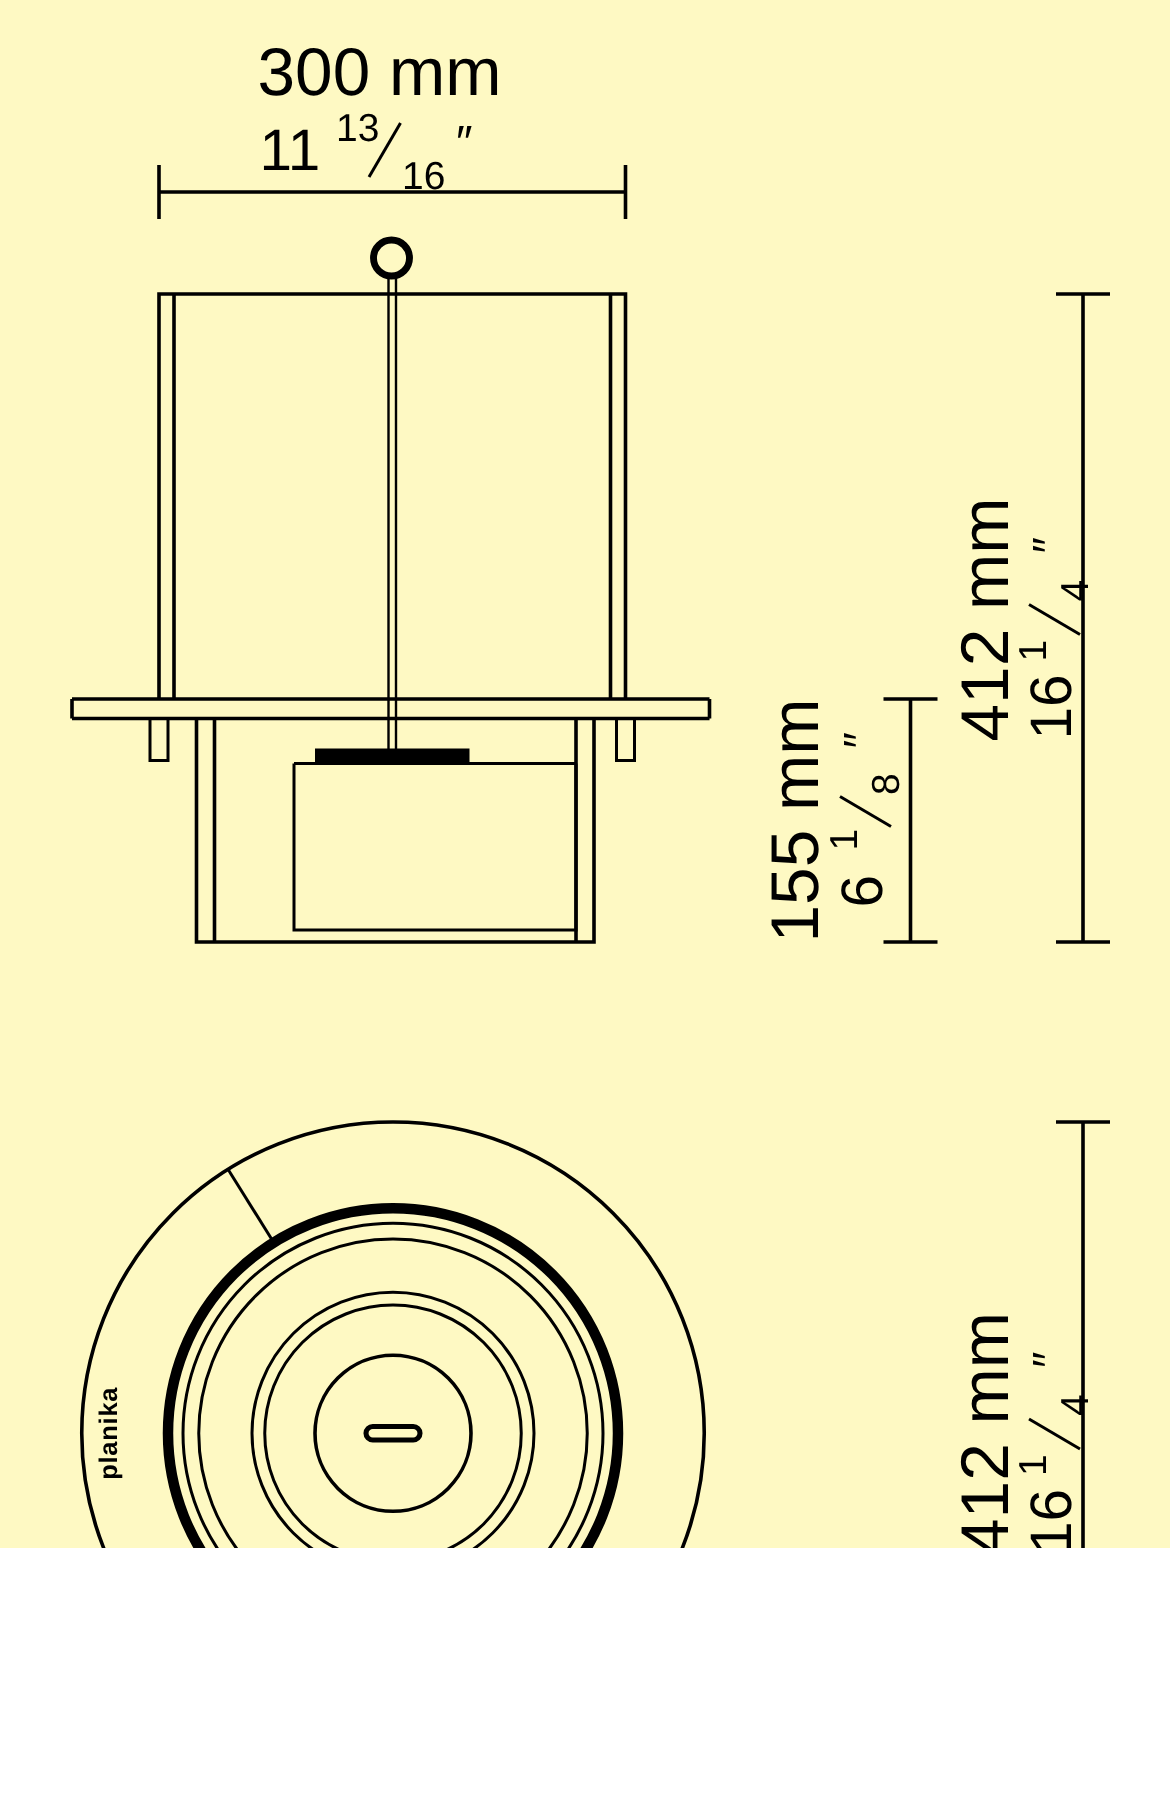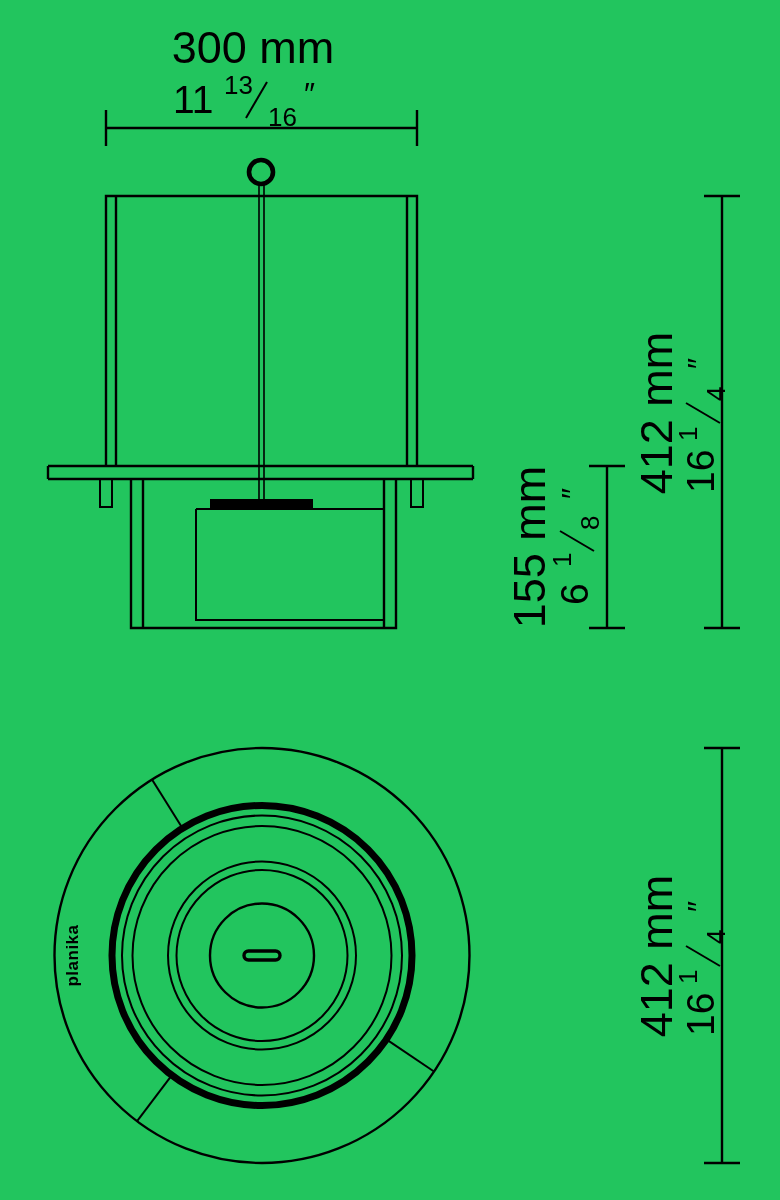--- a/index.html
+++ b/index.html
@@ -1,22 +1,22 @@
 <!DOCTYPE html>
 <html style="--line: #000000;"><head>
 <meta charset="utf-8">
 <style>
   :root { --line: #000000; }
   html, body { margin: 0; padding: 0; }
   body { background: #ffffff; }
   .page {
     position: relative;
     width: 780px;
-    height: 1200px;
-    background: #22c55e;
+    height: 1032px;
+    background: #fef9c3;
     overflow: hidden;
   }
   svg { display: block; }
   
   .ln   { stroke: var(--line); fill: none; stroke-linecap: butt; }
   .w16  { stroke-width: 1.6; }
   .w2   { stroke-width: 2; }
   .w24  { stroke-width: 2.4; }
   .w3   { stroke-width: 3.4; }
   .w45  { stroke-width: 4.6; }

